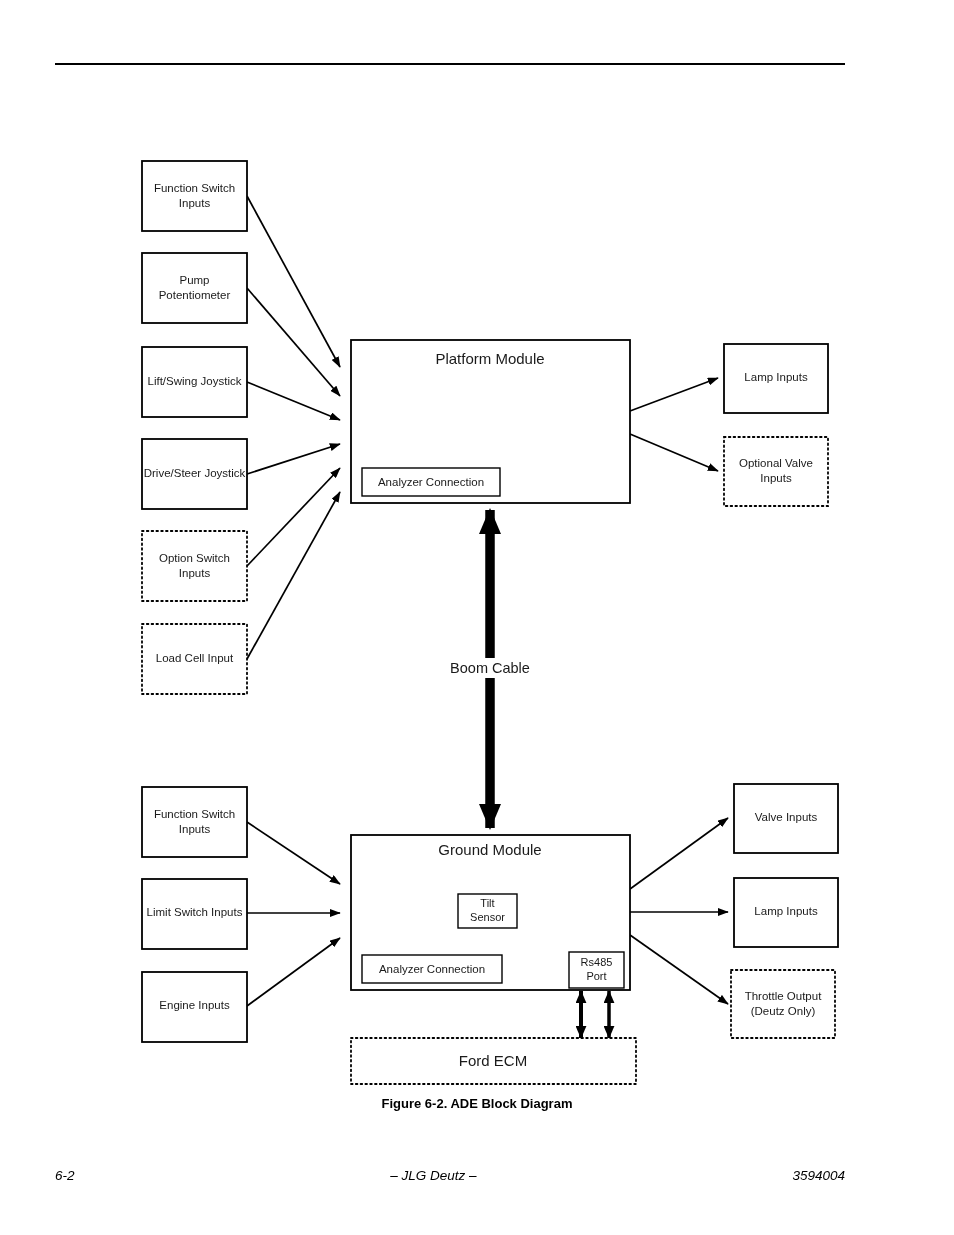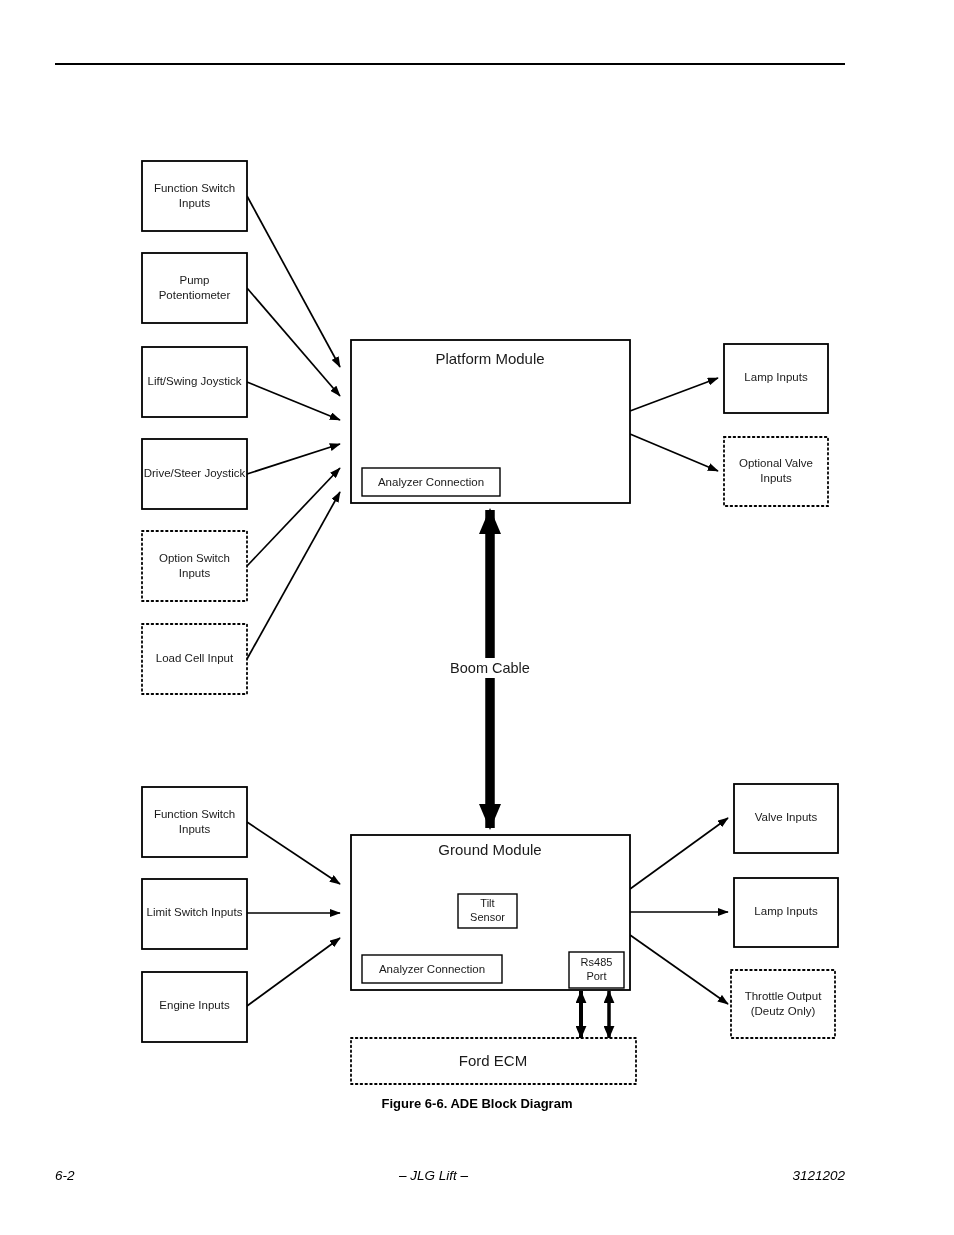--- a/index.html
+++ b/index.html
@@ -282,19 +282,19 @@
     <line x1="569" y1="991" x2="569" y2="1038" stroke="#000000" stroke-width="3" marker-end="url(#arwMed)"></line>
   </g>
 
   <g>
     <rect class="bx-dotted" x="311" y="1038" width="285" height="46"></rect>
     <text class="ecm-label" x="453" y="1062">Ford ECM</text>
   </g>
 </svg>
 </div>
 
-<div id="figure-caption">Figure 6-6.  ADE Block Diagram</div>
+<div id="figure-caption">Figure 6-2.  ADE Block Diagram</div>
 
 <div id="page-footer">
   <div id="footer-page">6-2</div>
-  <div id="footer-brand">– JLG Lift –</div>
-  <div id="footer-doc">3121202</div>
+  <div id="footer-brand">– JLG Deutz –</div>
+  <div id="footer-doc">3594004</div>
 </div>
 
 </body></html>

